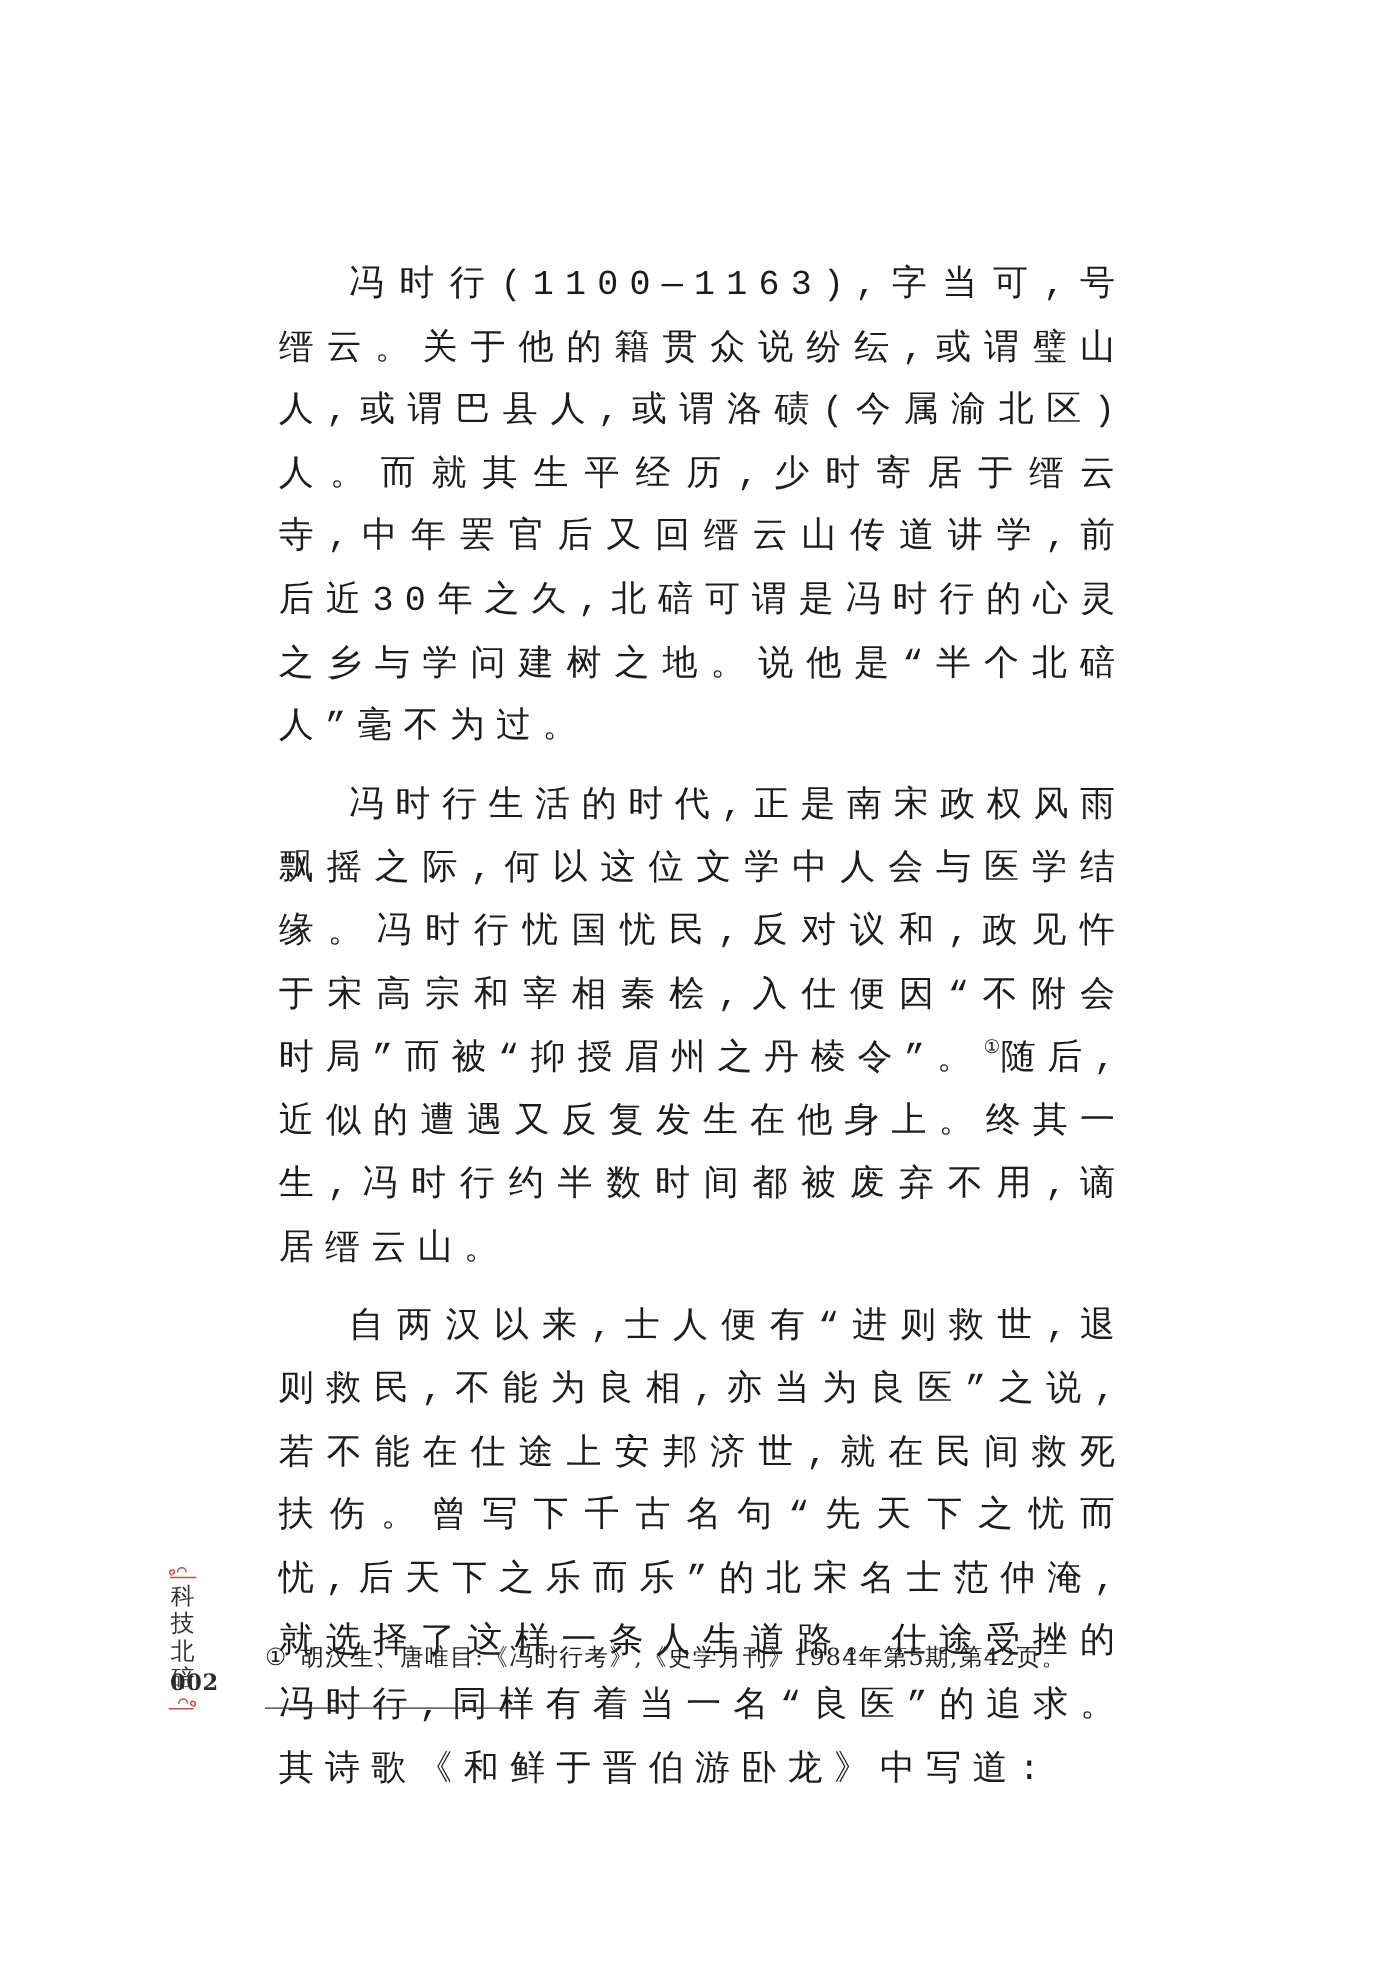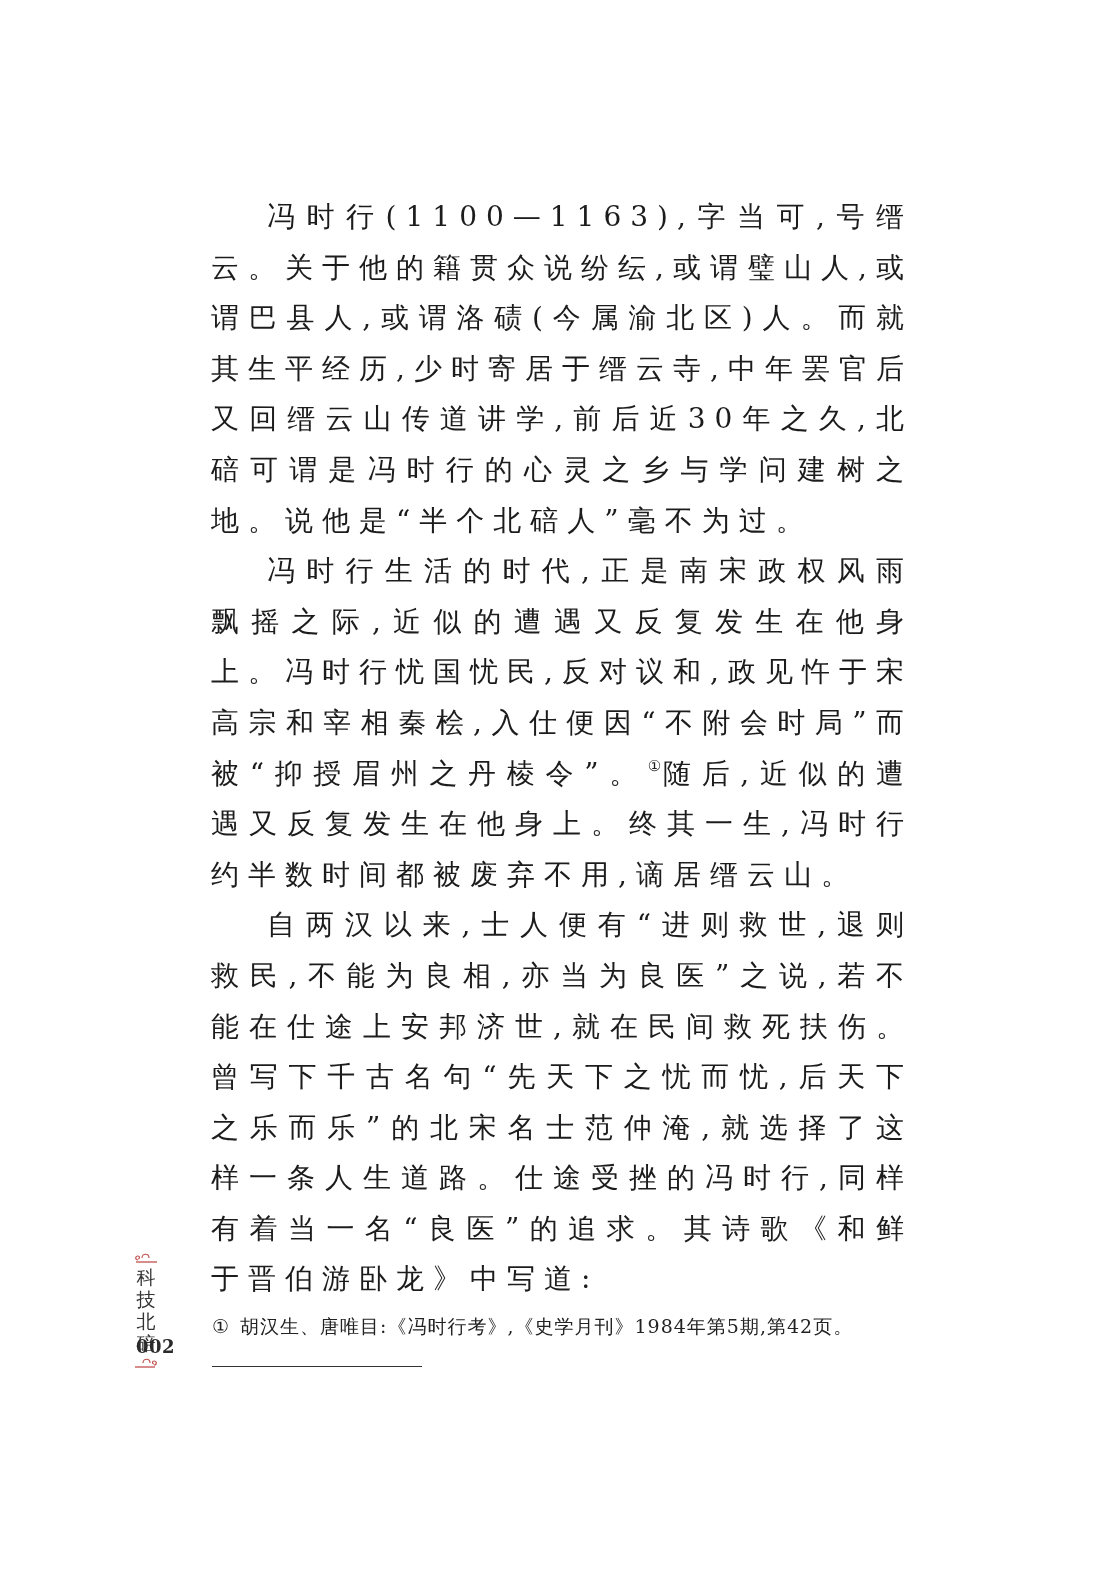--- a/index.html
+++ b/index.html
@@ -15,27 +15,28 @@
       color: #1c1c1c;
       font-family: "DejaVu Serif", "Liberation Serif", serif;
     }
     .body-text {
       position: absolute;
       left: 211px;
       top: 192px;
       width: 702px;
     }
     .para {
-      margin: 0;
+      margin: 12px;
       font-size: 28px;
       line-height: 50.6px;
       letter-spacing: 9px;
       text-align: justify;
       text-indent: 56px;
       word-break: break-all;
+      font-family: Liberation Mono, monospace;
     }
     .fnref {
       font-size: 15px;
       vertical-align: 12px;
       letter-spacing: 0;
       line-height: 0;
     }
     .fn-rule {
       position: absolute;
       left: 212px;
@@ -93,21 +94,21 @@
       letter-spacing: 0.5px;
       color: #2a2a2a;
       font-family: "DejaVu Serif", "Liberation Serif", serif;
     }
   </style>
 </head>
 <body>
 
 <div class="body-text">
   <p class="para">冯时行(1100—1163),字当可,号缙云。关于他的籍贯众说纷纭,或谓璧山人,或谓巴县人,或谓洛碛(今属渝北区)人。而就其生平经历,少时寄居于缙云寺,中年罢官后又回缙云山传道讲学,前后近30年之久,北碚可谓是冯时行的心灵之乡与学问建树之地。说他是“半个北碚人”毫不为过。</p>
-  <p class="para"><span>冯时行生活的时代,正是南宋政权风雨飘摇之际,近似的遭遇又反复发生在他身上。冯时行忧国忧民,反对议和,政见忤于宋高宗和宰相秦桧,入仕便因“不附会时局”而被“抑授眉州之丹棱令”。</span><sup class="fnref">①</sup><span>随后,近似的遭遇又反复发生在他身上。终其一生,冯时行约半数时间都被废弃不用,谪居缙云山。</span></p>
+  <p class="para"><span>冯时行生活的时代,正是南宋政权风雨飘摇之际,何以这位文学中人会与医学结缘。冯时行忧国忧民,反对议和,政见忤于宋高宗和宰相秦桧,入仕便因“不附会时局”而被“抑授眉州之丹棱令”。</span><sup class="fnref">①</sup><span>随后,近似的遭遇又反复发生在他身上。终其一生,冯时行约半数时间都被废弃不用,谪居缙云山。</span></p>
   <p class="para">自两汉以来,士人便有“进则救世,退则救民,不能为良相,亦当为良医”之说,若不能在仕途上安邦济世,就在民间救死扶伤。曾写下千古名句“先天下之忧而忧,后天下之乐而乐”的北宋名士范仲淹,就选择了这样一条人生道路。仕途受挫的冯时行,同样有着当一名“良医”的追求。其诗歌《和鲜于晋伯游卧龙》中写道:</p>
 </div>
 
 <div class="fn-rule"></div>
 <div class="footnote">
   <span class="marker">①</span><span>胡汉生、唐唯目:《冯时行考》,《史学月刊》1984年第5期,第42页。</span>
 </div>
 
 <div class="side-mark">
   <svg class="ornament" viewBox="0 0 26 14">

